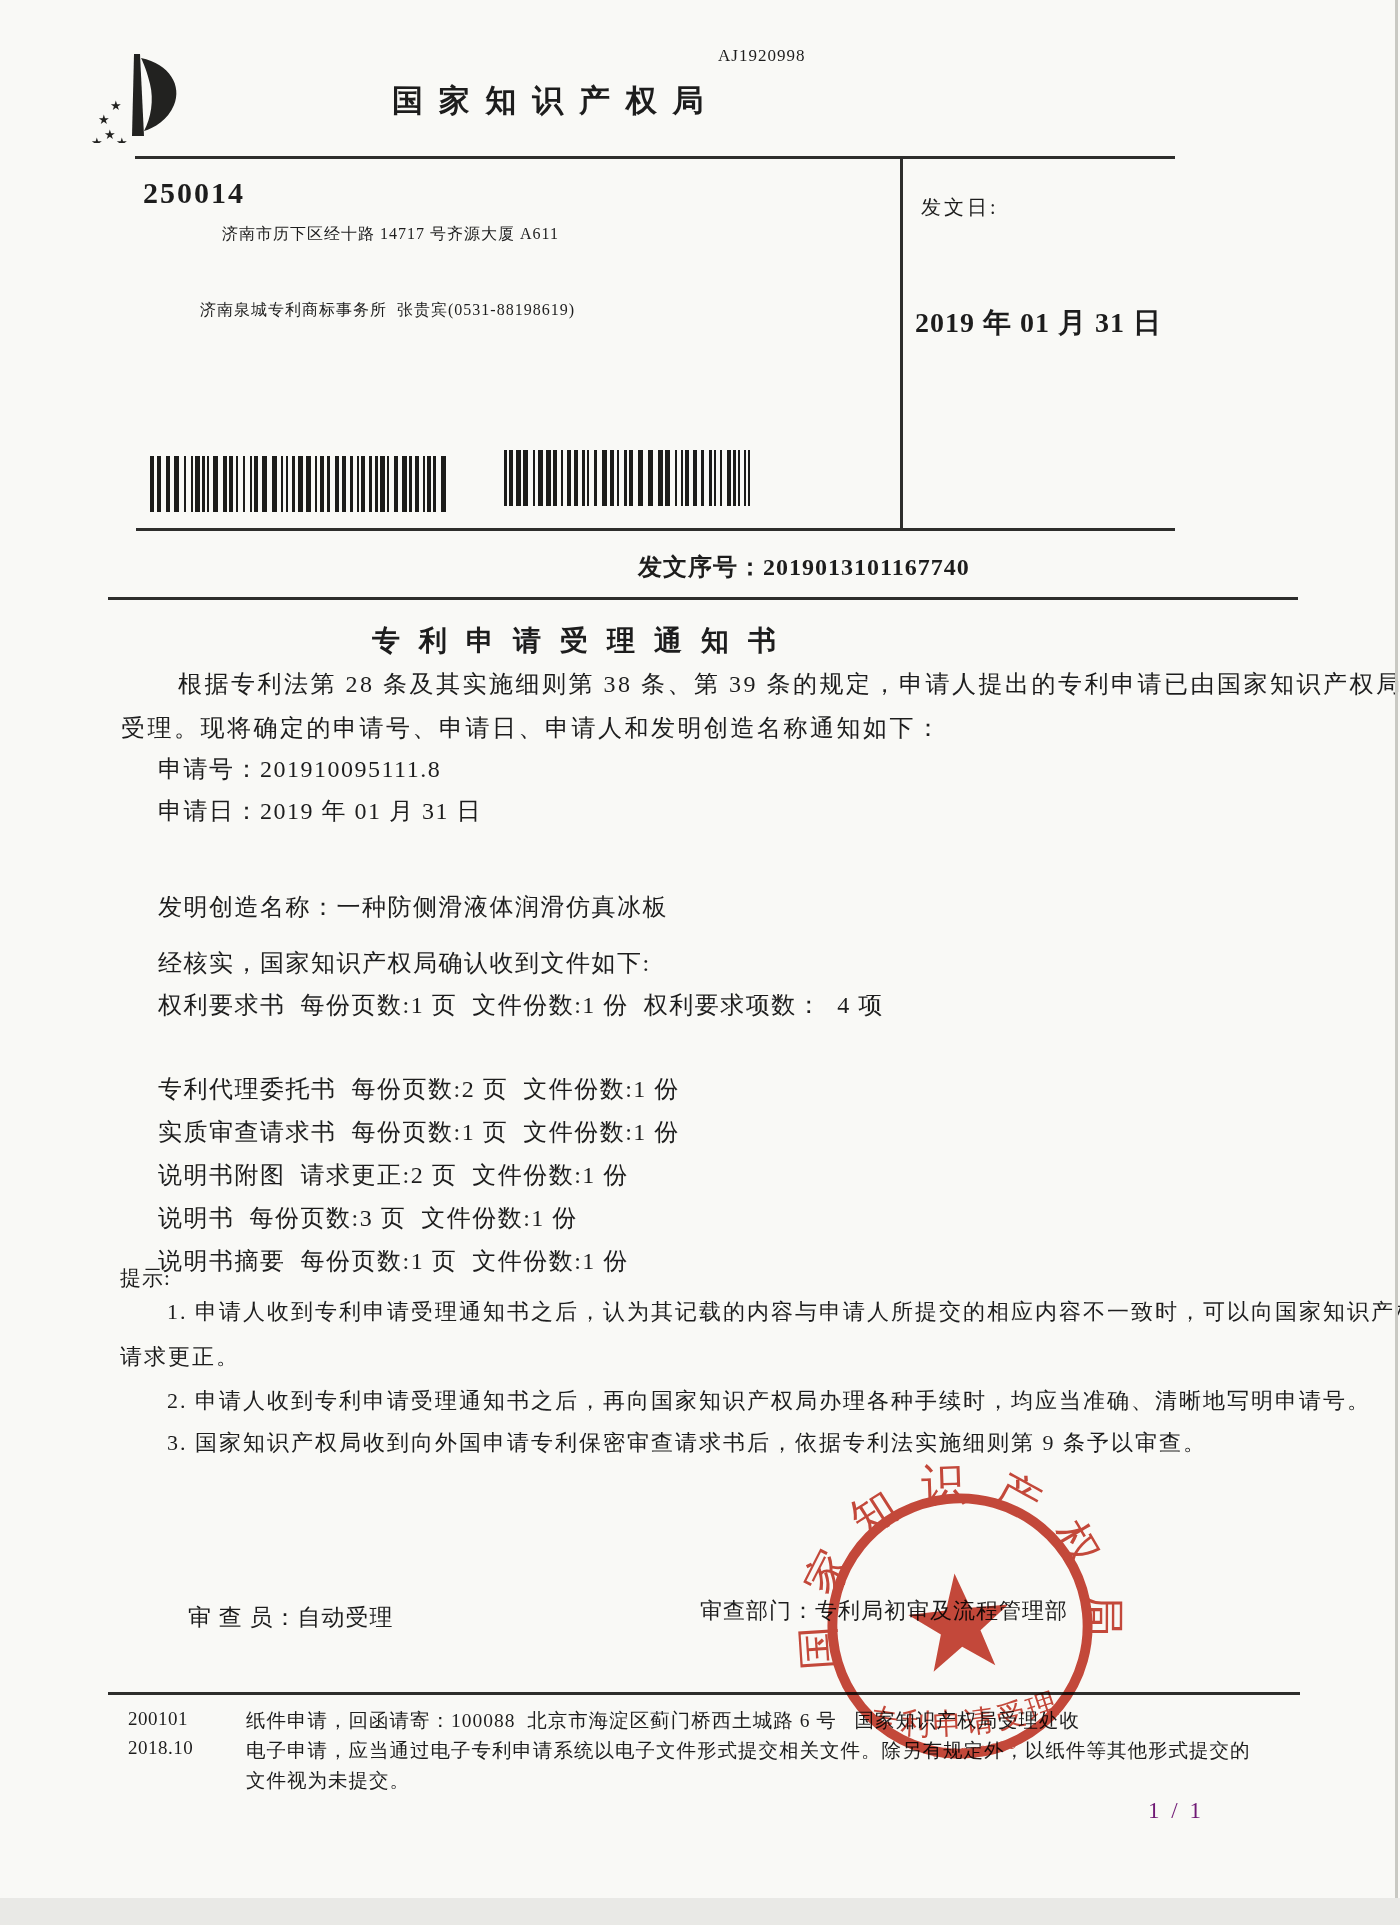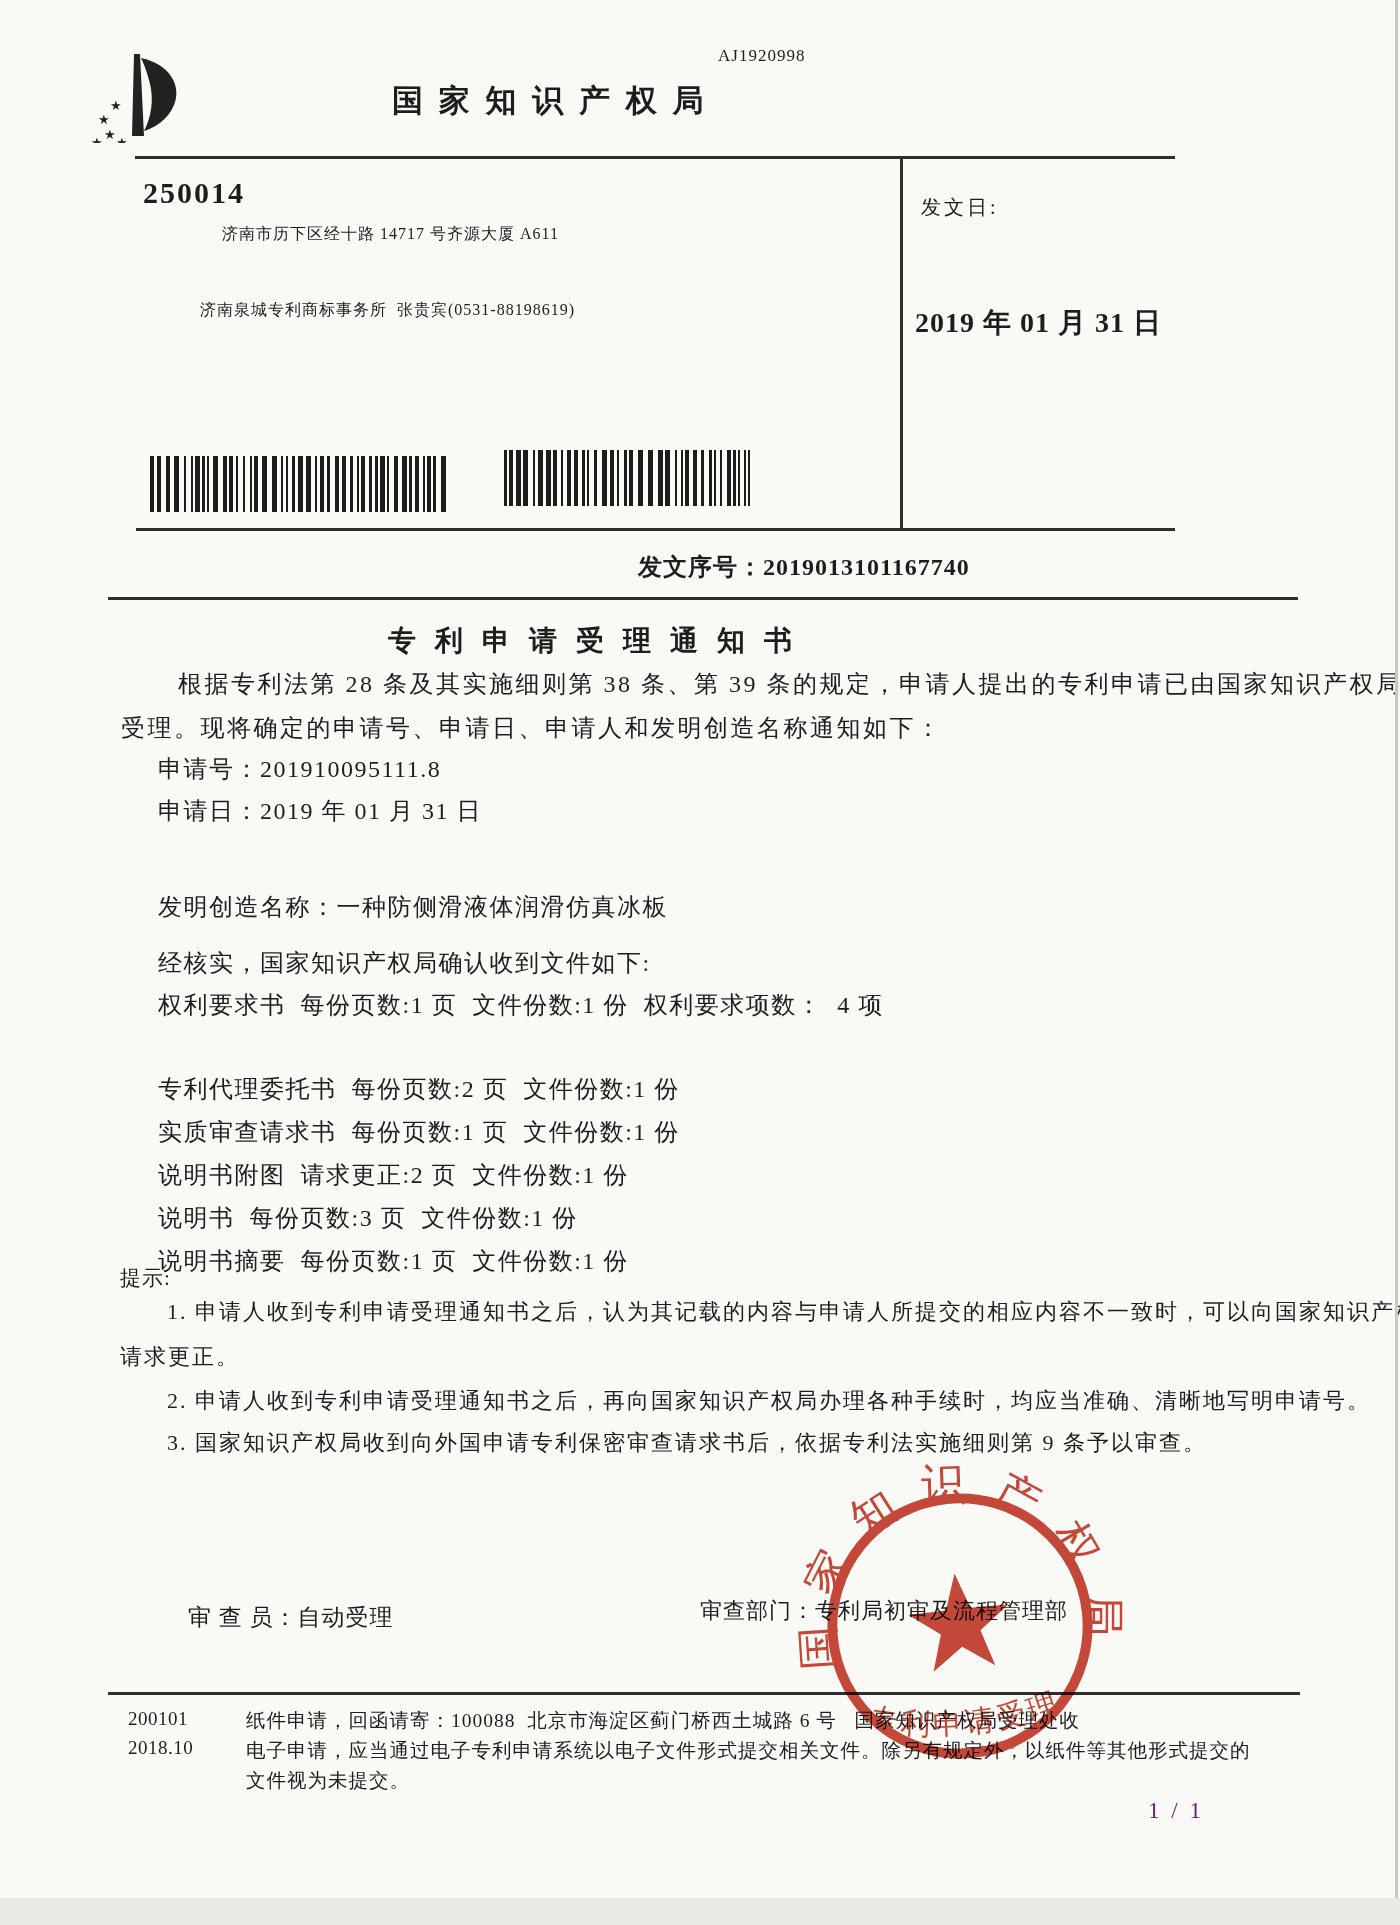--- a/index.html
+++ b/index.html
@@ -149,21 +149,21 @@
       <div style="position:absolute;left:229px;top:0;width:3px;height:100%;background:#1c1c1a"></div>
       <div style="position:absolute;left:234px;top:0;width:2px;height:100%;background:#1c1c1a"></div>
       <div style="position:absolute;left:240px;top:0;width:2px;height:100%;background:#1c1c1a"></div>
       <div style="position:absolute;left:244px;top:0;width:2px;height:100%;background:#1c1c1a"></div>
     </div>
 
   <div class="abs refrow" style="left:638px;top:551px;"><span>发文序号：</span><span>2019013101167740</span></div>
 
   <div class="rule" style="left:108px;top:597px;width:1190px;height:3px;"></div>
 
-  <div class="abs notice-title" style="left:388px;top:622px;">专 利 申 请 受 理 通 知 书</div>
+  <div class="abs notice-title" style="left:372px;top:622px;">专 利 申 请 受 理 通 知 书</div>
 
   <div class="abs intro" style="left:178px;top:668px;">根据专利法第 28 条及其实施细则第 38 条、第 39 条的规定，申请人提出的专利申请已由国家知识产权局</div>
   <div class="abs intro" style="left:121px;top:712px;">受理。现将确定的申请号、申请日、申请人和发明创造名称通知如下：</div>
 
   <div class="abs body-line" style="left:158px;top:753px;">申请号：201910095111.8</div>
   <div class="abs body-line" style="left:158px;top:795px;">申请日：2019 年 01 月 31 日</div>
   <div class="abs body-line" style="left:158px;top:879px;margin-top:12px;">发明创造名称：一种防侧滑液体润滑仿真冰板</div>
 
   <div class="abs body-line" style="left:158px;top:947px;">经核实，国家知识产权局确认收到文件如下:</div>
   <div class="abs body-line" style="left:158px;top:989px;">权利要求书  每份页数:1 页  文件份数:1 份  权利要求项数：  4 项</div>

